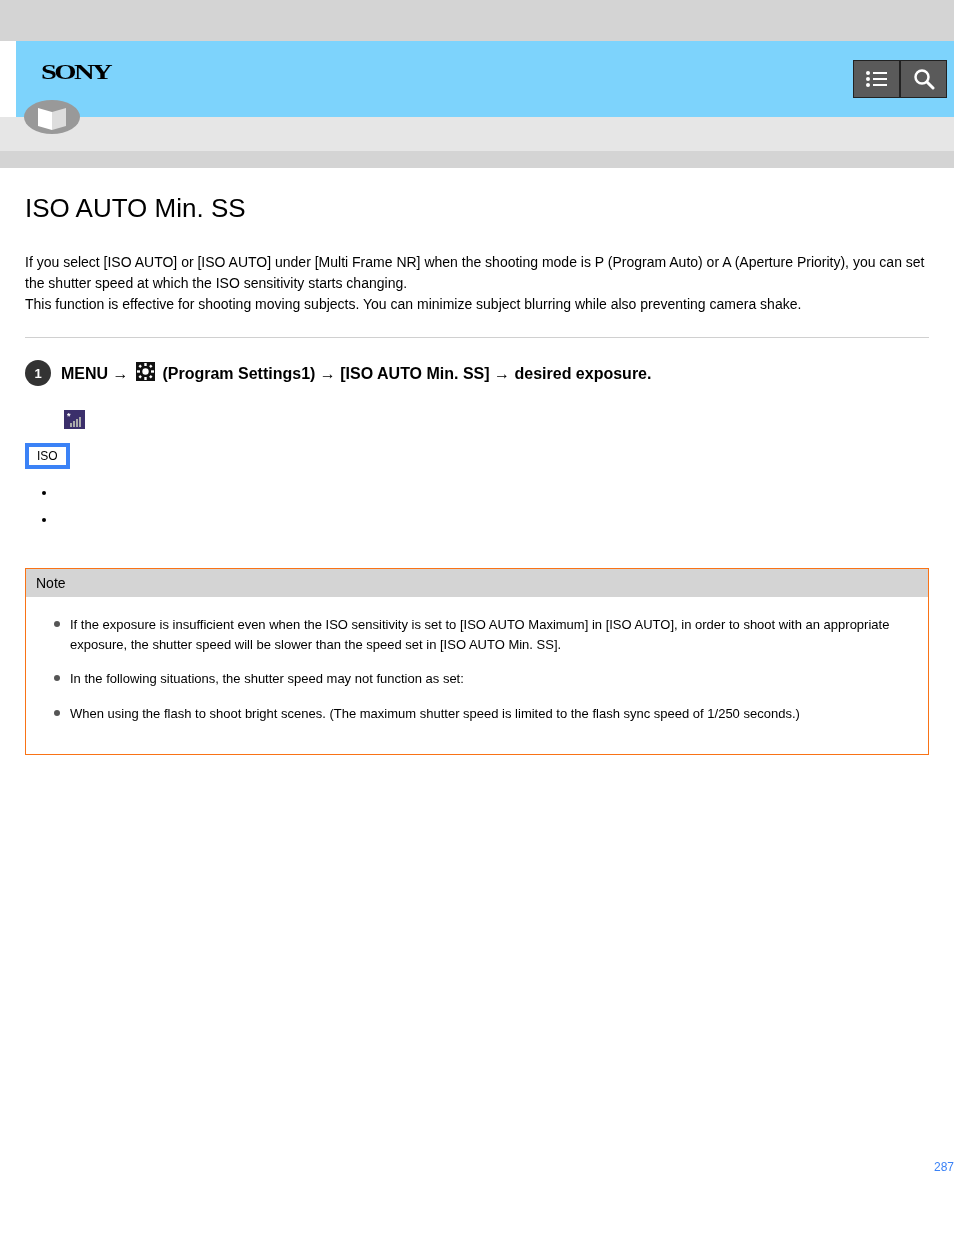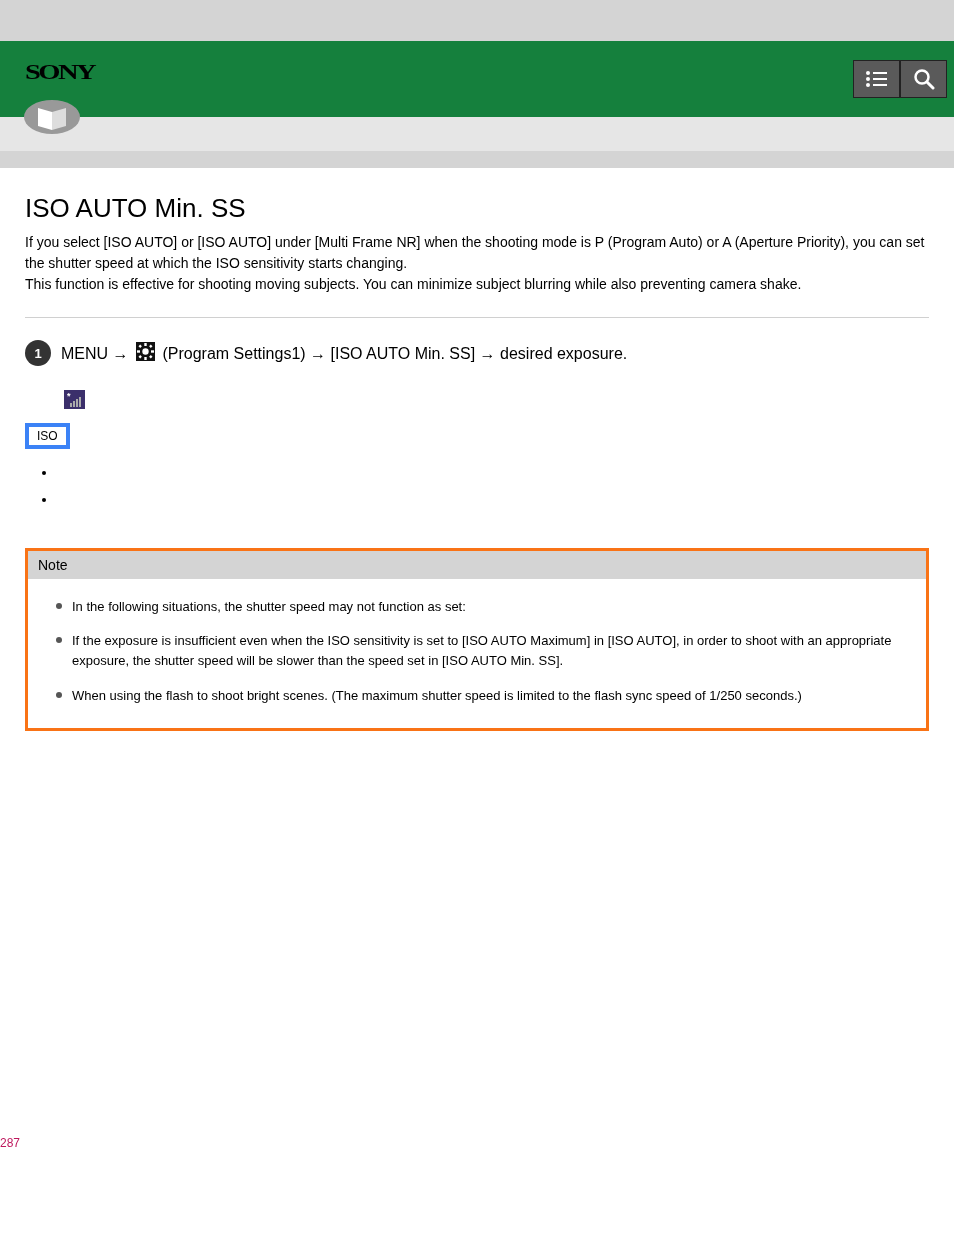--- a/index.html
+++ b/index.html
@@ -1,44 +1,44 @@
 <!DOCTYPE html>
 <html><head>
 <meta charset="utf-8">
 <style>
   * { box-sizing: border-box; margin: 0; padding: 0; }
   body { font-family: Arial, Helvetica, sans-serif; background: #fff; color: #000; width: 954px; }
   .gray-band { background: #d4d4d4; height: 41px; }
-  .header { background: #15803d; height: 76px; position: relative; }
+  .header { background: #7dd3fc; height: 76px; position: relative; margin-left: 16px; }
   .brand { position: absolute; left: 25px; top: 18px; font-family: 'Times New Roman', serif; font-weight: bold; font-size: 22px; letter-spacing: -2px; color: #000; transform: scaleX(1.3); transform-origin: left center; }
   .hdr-btns { position: absolute; right: 7px; top: 19px; display: flex; }
   .hdr-btn { width: 47px; height: 38px; background: #5a5a5a; border: 1px solid #222; display: flex; align-items: center; justify-content: center; cursor: pointer; }
   .subhdr { background: #e6e6e6; height: 34px; position: relative; }
   .book-icon { position: absolute; left: 24px; top: -17px; }
   .gray-band2 { background: #d4d4d4; height: 17px; }
   .content { padding: 25px; }
-  .topic-title { font-size: 26px; font-weight: normal; color: #000; margin-bottom: 8px; }
+  .topic-title { font-size: 26px; font-weight: normal; color: #000; margin-bottom: 28px; }
   .intro { font-size: 14px; line-height: 1.5; }
   .divider { border: 0; border-top: 1px solid #d0d0d0; margin: 22px 0; }
   .step { display: flex; align-items: flex-start; margin-bottom: 16px; }
   .stepnum { display: inline-flex; width: 26px; height: 26px; border-radius: 50%; background: #333; color: #fff; align-items: center; justify-content: center; font-size: 13px; font-weight: bold; margin-right: 10px; flex-shrink: 0; }
   .steptxt { font-size: 16px; line-height: 1.5; padding-top: 2px; }
-  .steptxt b { font-weight: normal; }
+  .steptxt b { font-weight: bold; }
   .icon-inline { display: inline-block; vertical-align: middle; margin: 0 3px; }
   .itemdet { font-size: 22px; font-weight: normal; margin: 28px 0 16px 0; }
   .iso-lbl { display: inline-block; border: 4px solid #3b82f6; padding: 2px 8px; font-size: 12px; margin-bottom: 10px; }
   ul.simple { list-style: disc; padding-left: 32px; }
   ul.simple li { font-size: 14px; line-height: 1.9; }
-  .note-box { border: 3px solid #f97316; margin-top: 36px; }
+  .note-box { border: 1px solid #f97316; margin-top: 36px; }
   .note-hdr { background: #d4d4d4; padding: 6px 10px; font-size: 14px; font-weight: normal; text-align: left; }
   ul.note-list { list-style: none; padding: 18px 18px 18px 28px; }
   ul.note-list li { position: relative; font-size: 13px; line-height: 1.55; margin-bottom: 14px; padding-left: 16px; }
-  ul.note-list li:last-child { margin-bottom: 4px; }
+  ul.note-list li:last-child { margin-bottom: 12px; }
   ul.note-list li::before { content: ''; position: absolute; left: 0; top: 6px; width: 6px; height: 6px; border-radius: 50%; background: #555; }
-  .page-num { text-align: left; font-size: 12px; color: #be185d; margin-top: 380px; padding-bottom: 24px; }
+  .page-num { text-align: right; font-size: 12px; color: #3b82f6; margin-top: 380px; padding-bottom: 24px; }
 </style>
 </head>
 <body>
 
 <div class="gray-band"></div>
 
 <div class="header">
   <div class="brand">SONY</div>
   <div class="hdr-btns">
     <div class="hdr-btn">
@@ -127,21 +127,21 @@
   <span class="iso-lbl">ISO</span>
 
   <ul class="simple">
     <li></li>
     <li></li>
   </ul>
 
   <div class="note-box">
     <div class="note-hdr">Note</div>
     <ul class="note-list">
+      <li>If the exposure is insufficient even when the ISO sensitivity is set to [ISO AUTO Maximum] in [ISO AUTO], in order to shoot with an appropriate exposure, the shutter speed will be slower than the speed set in [ISO AUTO Min. SS].</li>
       <li>In the following situations, the shutter speed may not function as set:</li>
-      <li>If the exposure is insufficient even when the ISO sensitivity is set to [ISO AUTO Maximum] in [ISO AUTO], in order to shoot with an appropriate exposure, the shutter speed will be slower than the speed set in [ISO AUTO Min. SS].</li>
       <li>When using the flash to shoot bright scenes. (The maximum shutter speed is limited to the flash sync speed of 1/250 seconds.)</li>
     </ul>
   </div>
 
 </div>
 
 <div class="page-num">287</div>
 
 </body></html>

